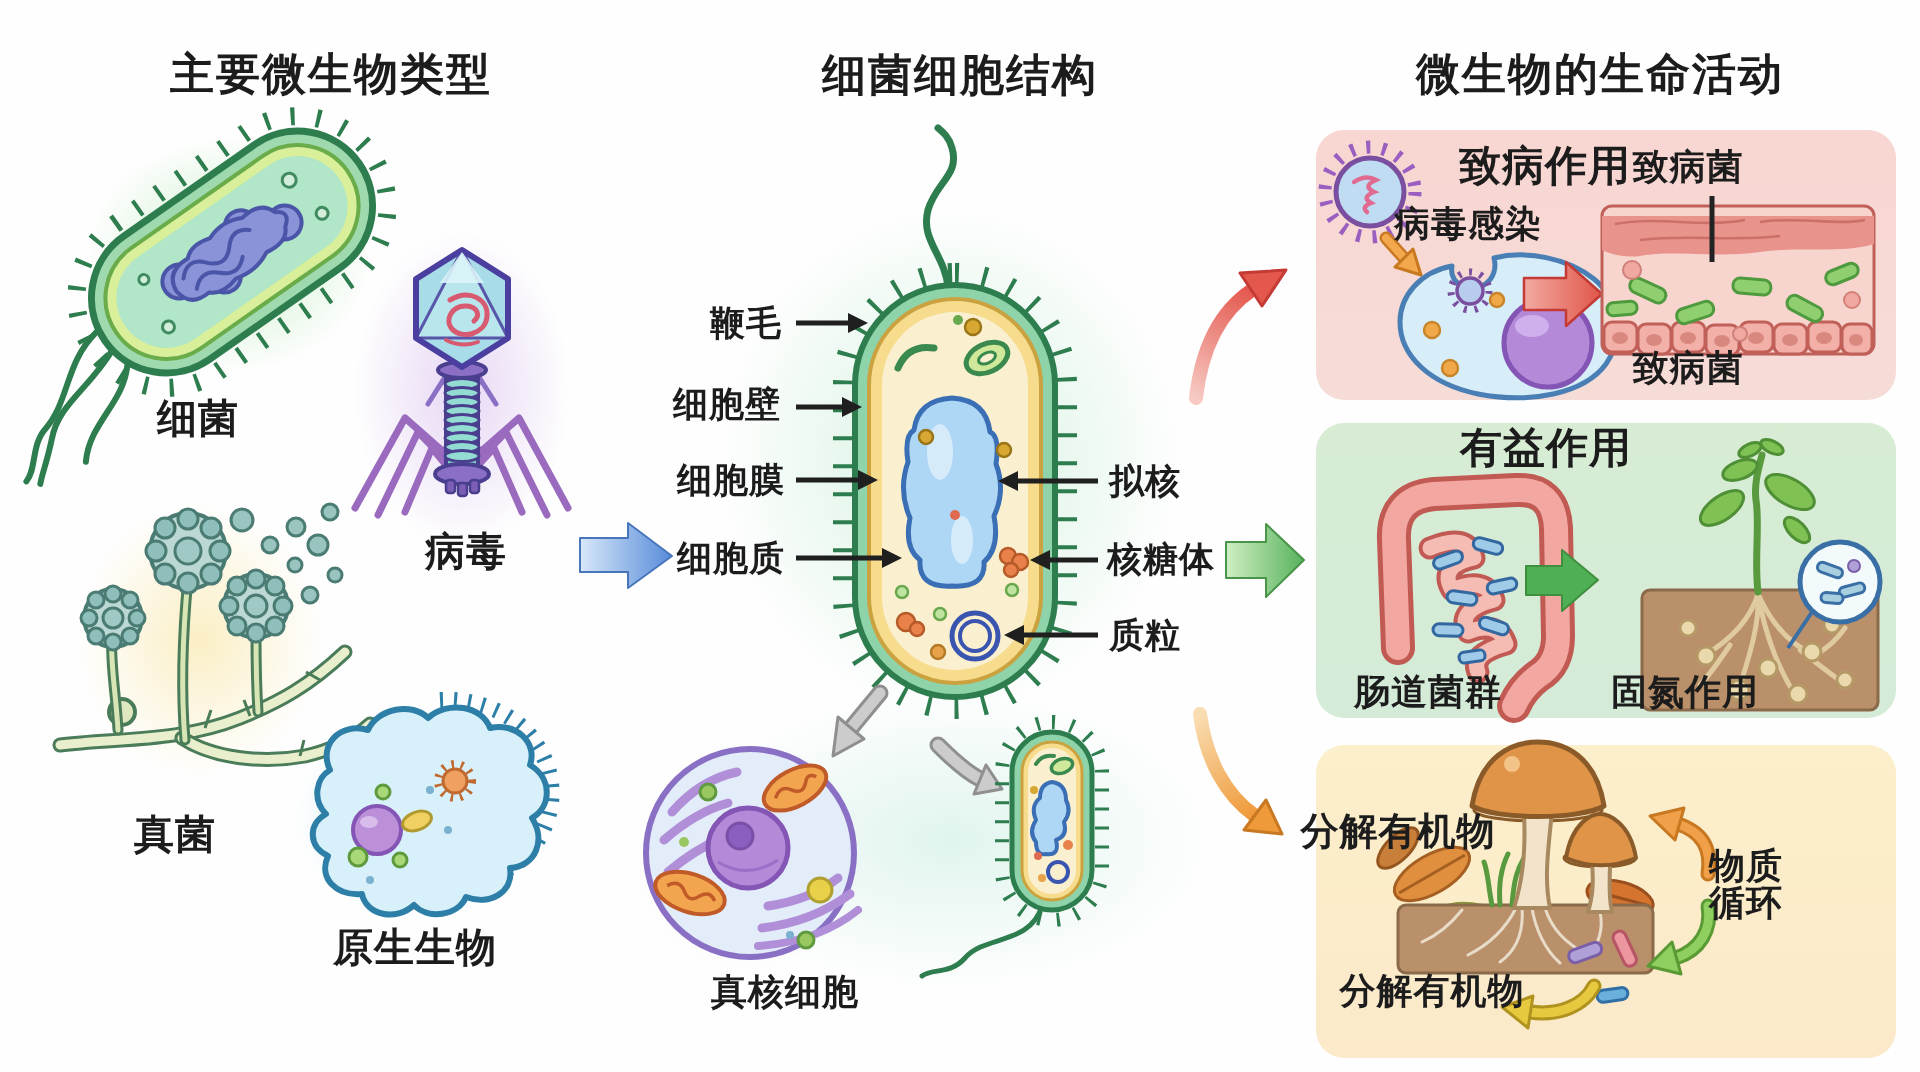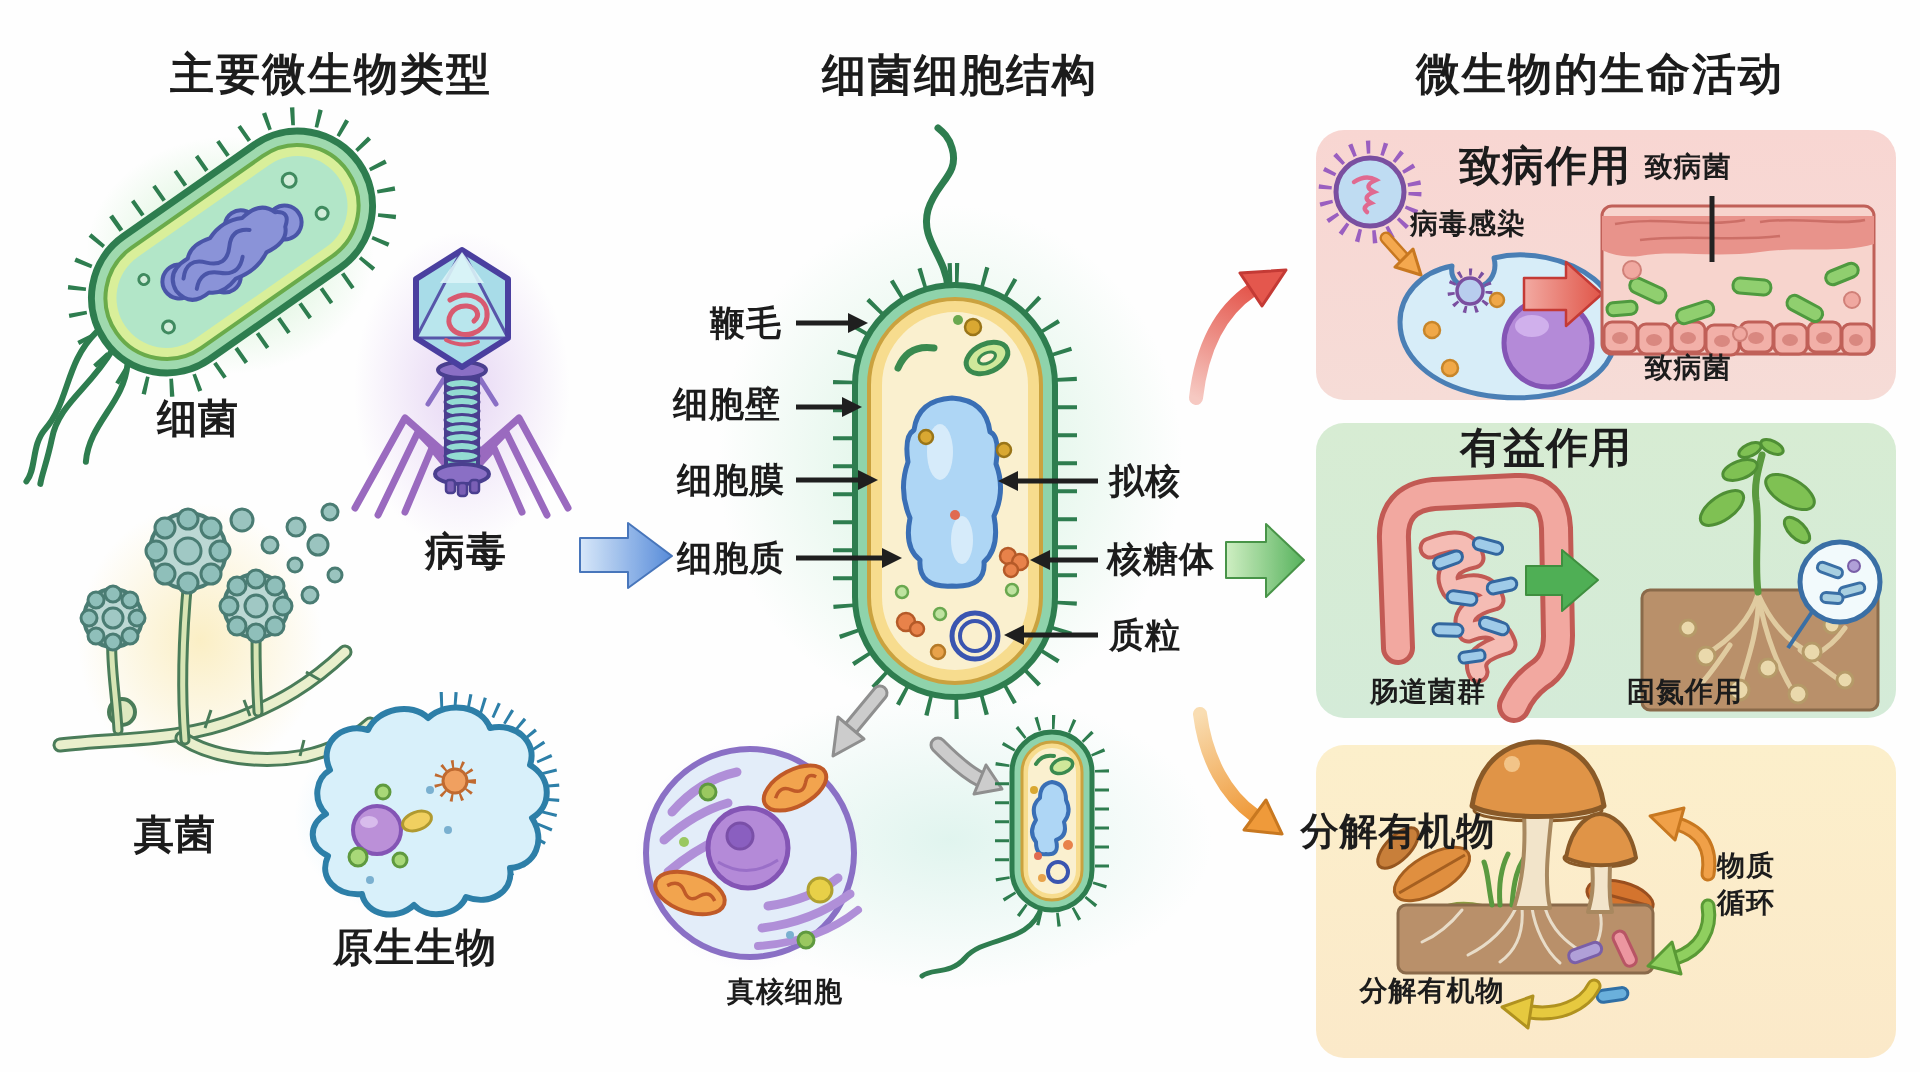--- a/index.html
+++ b/index.html
@@ -15,21 +15,21 @@
   svg#art{position:absolute;left:0;top:0;}
   .lbl{
     position:absolute;transform:translate(-50%,-50%);
     font-weight:700;color:#1c1c1c;white-space:nowrap;line-height:1.05;
     letter-spacing:1px;
   }
   .t44{font-size:44px;letter-spacing:2px;}
   .t42{font-size:42px;}
   .t40{font-size:40px;}
   .t38{font-size:38px;}
-  .t36{font-size:28px;}
+  .t36{font-size:36px;}
   .t35{font-size:35px;}
 </style>
 </head>
 <body>
 
 <div id="stage">
 
   <div class="glow" style="left:30px;top:90px;width:400px;height:330px;background:radial-gradient(closest-side,rgba(150,225,150,0.50),rgba(150,225,150,0) 72%);"></div>
   <div class="glow" style="left:312px;top:170px;width:300px;height:440px;background:radial-gradient(closest-side,rgba(198,160,230,0.42),rgba(198,160,230,0) 72%);"></div>
   <div class="glow" style="left:30px;top:450px;width:340px;height:380px;background:radial-gradient(closest-side,rgba(248,226,150,0.55),rgba(248,226,150,0) 72%);"></div>

